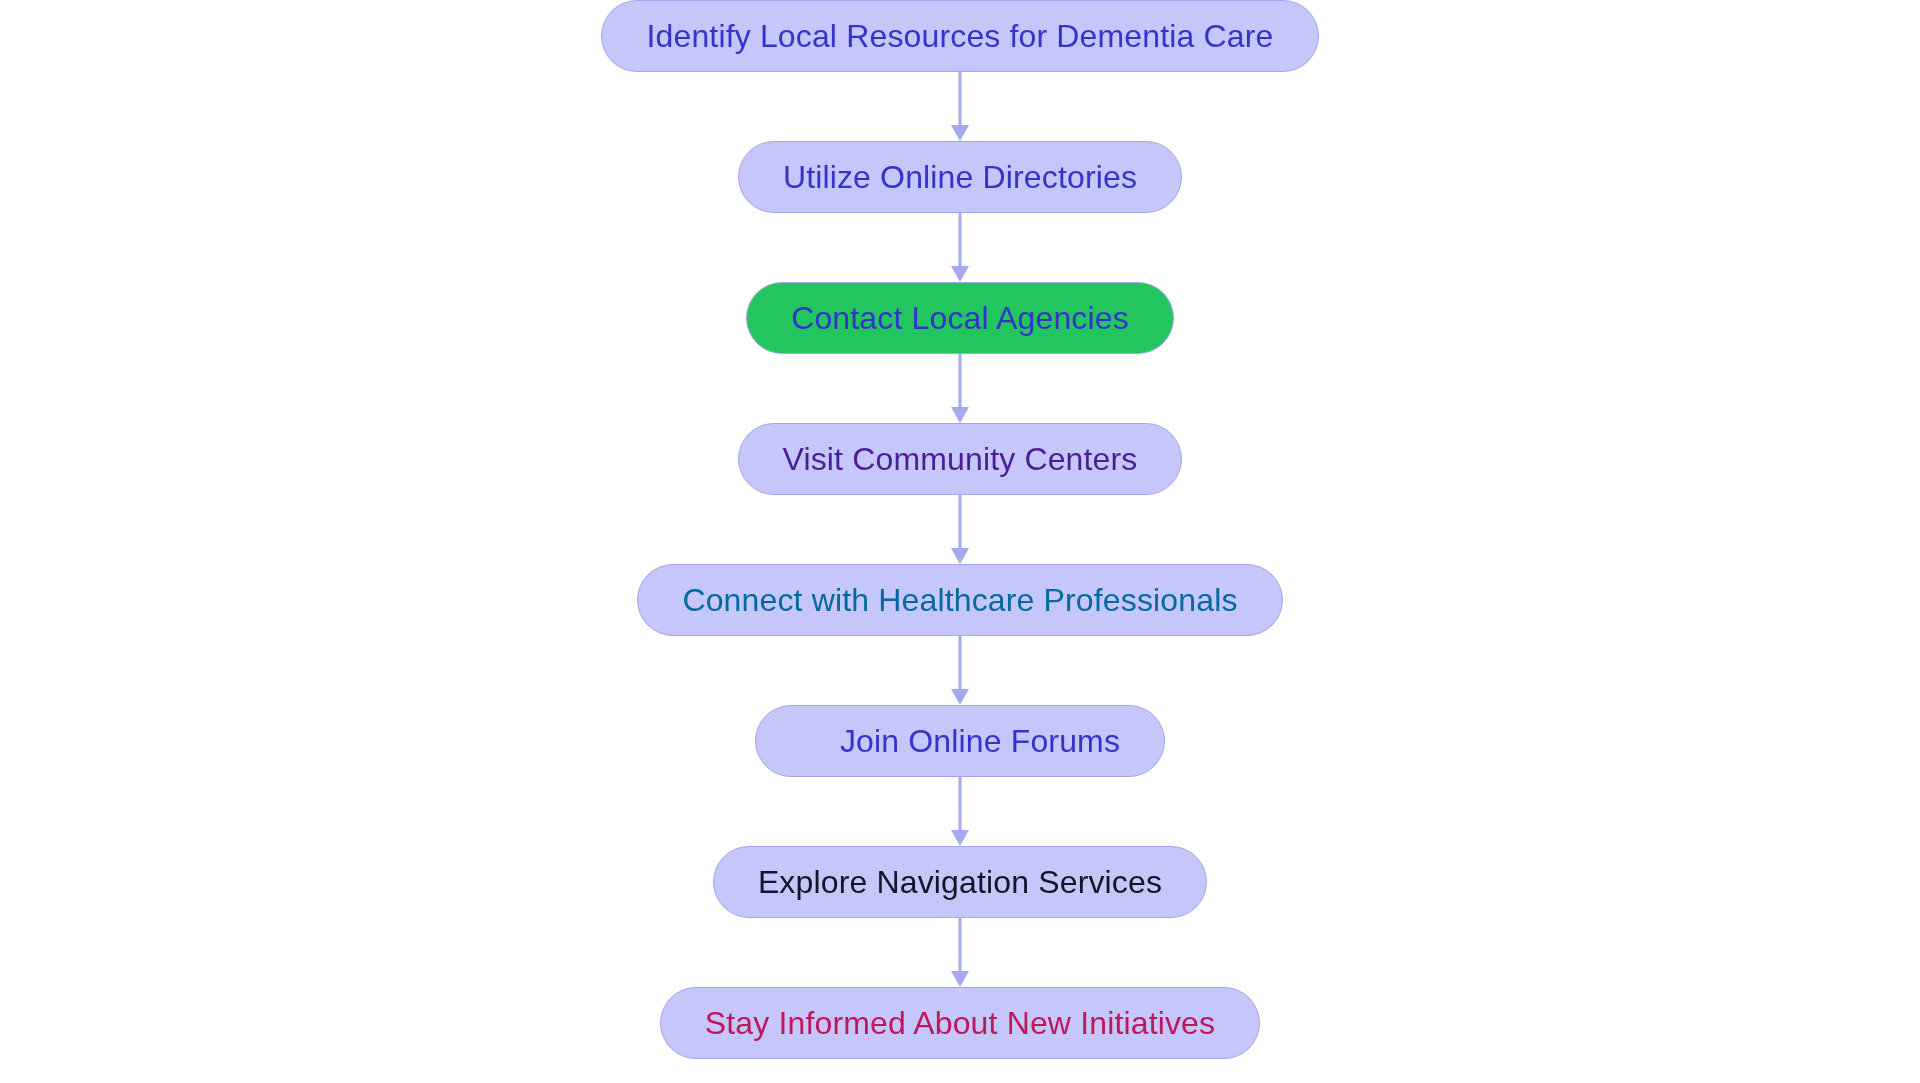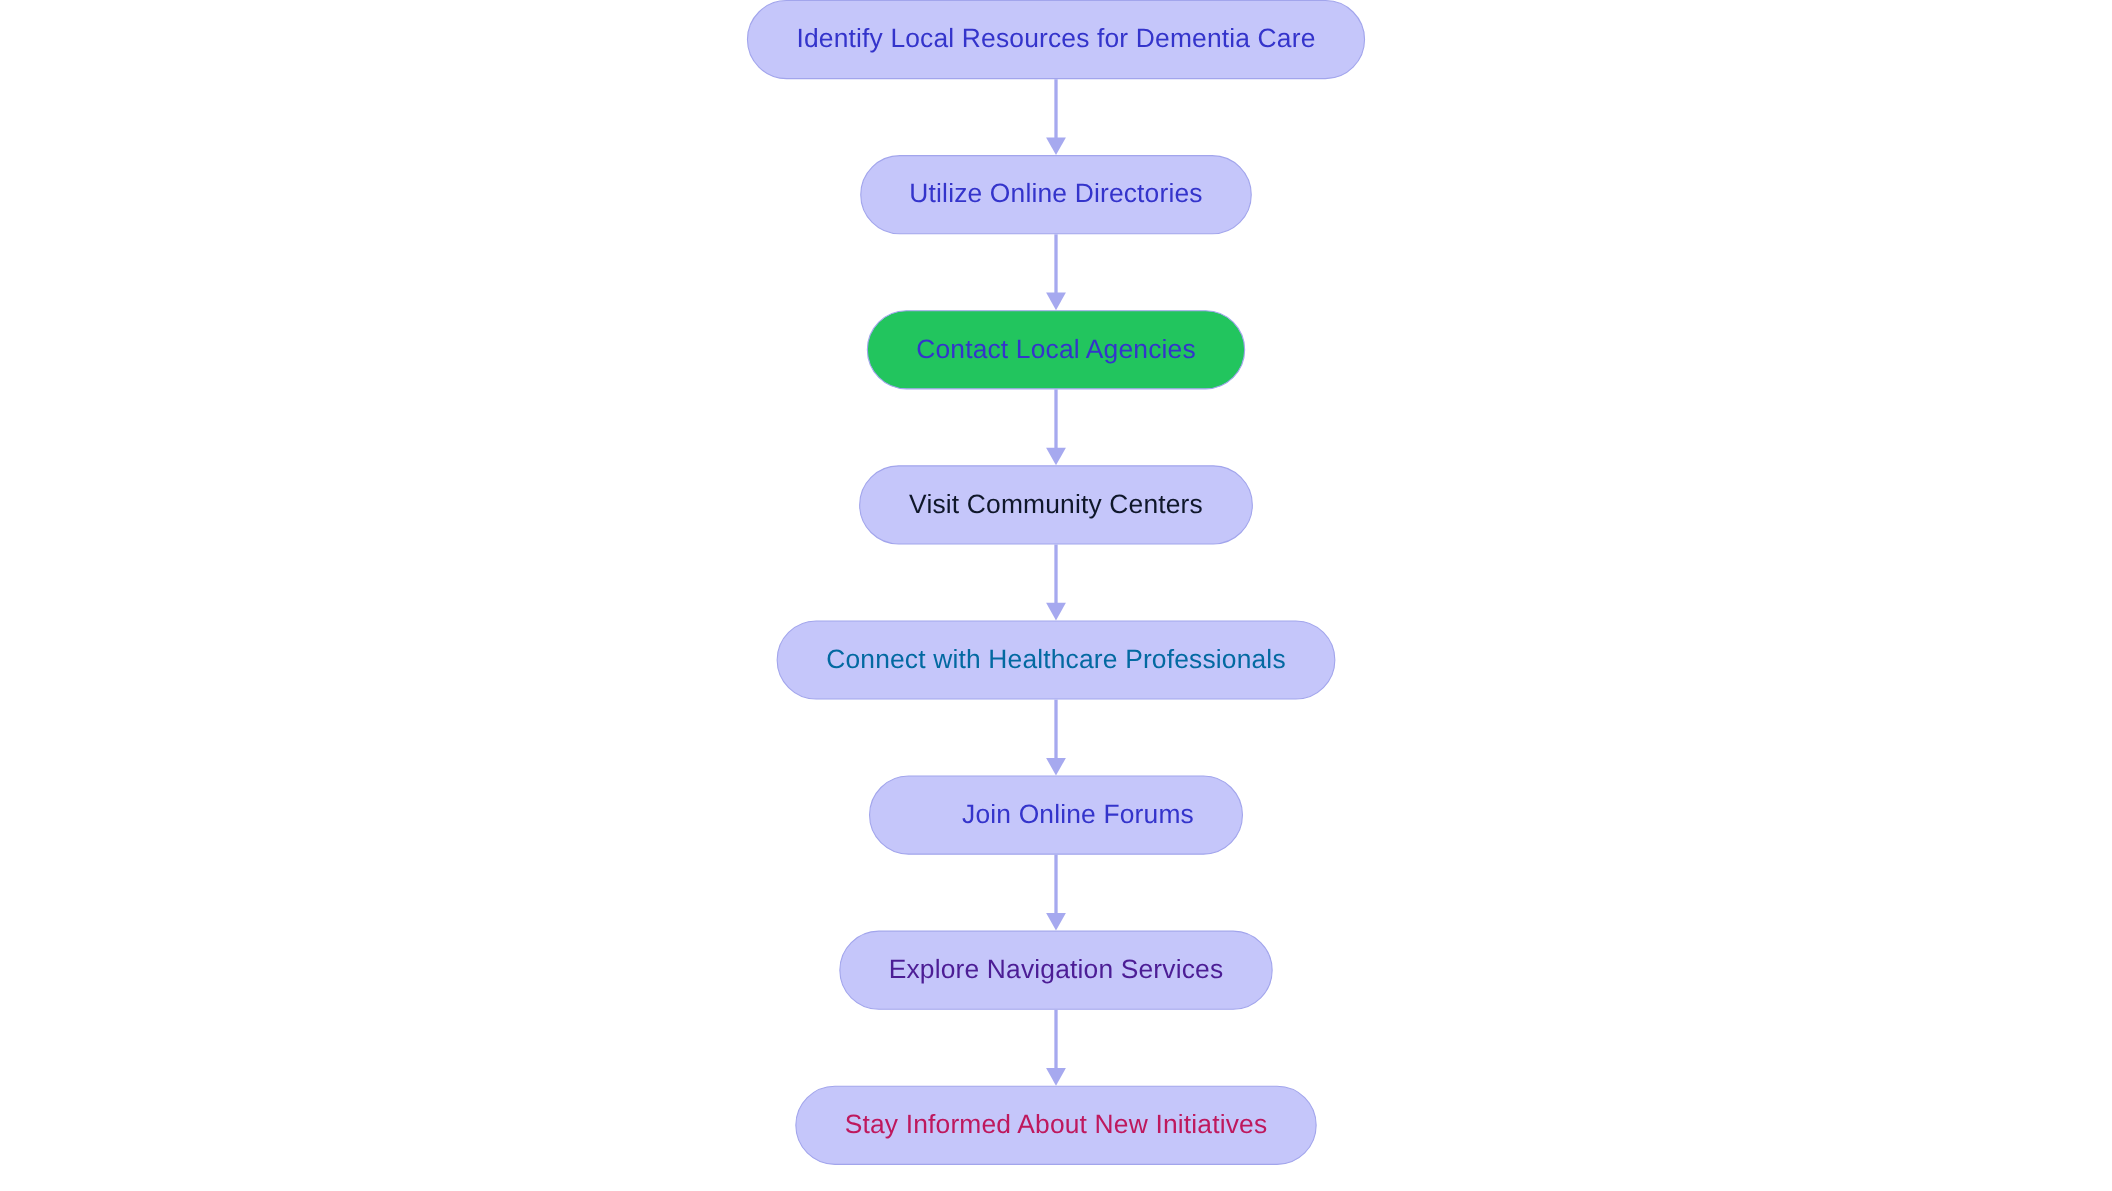--- a/index.html
+++ b/index.html
@@ -45,21 +45,21 @@
     border: 1.6px solid #a2a5ec;
     background: #c5c6fa;
     border-radius: 36px;
     padding: 0 44px;
     white-space: nowrap;
     flex: 0 0 auto;
   }
 
   .node-label {
     color: #3434cb;
-    font-size: 24px;
+    font-size: 32px;
     font-weight: 400;
     line-height: 1;
     letter-spacing: 0.15px;
     white-space: nowrap;
   }
 
   
   .connector {
     position: relative;
     width: 22px;
@@ -114,21 +114,21 @@
     <div class="node" style="background: #22c55e; border-color: rgb(162, 165, 236);">
       <span class="node-label" style="color: rgb(52, 52, 203);">Contact Local Agencies</span>
     </div>
 
     <div class="connector">
       <div class="connector-line" style="background: rgb(166, 169, 239);"></div>
       <div class="connector-arrow" style="border-top-color: rgb(166, 169, 239);"></div>
     </div>
 
     <div class="node" style="background: rgb(197, 198, 250); border-color: rgb(162, 165, 236);">
-      <span class="node-label" style="color: #0f172a;">Visit Community Centers</span>
+      <span class="node-label" style="color: #4c1d95;">Visit Community Centers</span>
     </div>
 
     <div class="connector">
       <div class="connector-line" style="background: rgb(166, 169, 239);"></div>
       <div class="connector-arrow" style="border-top-color: rgb(166, 169, 239);"></div>
     </div>
 
     <div class="node" style="background: rgb(197, 198, 250); border-color: rgb(162, 165, 236);">
       <span class="node-label" style="color: #0369a1;">Connect with Healthcare Professionals</span>
     </div>
@@ -141,21 +141,21 @@
     <div class="node" style="background: rgb(197, 198, 250); border-color: rgb(162, 165, 236);">
       <span class="node-label" style="color: rgb(52, 52, 203); margin-left: 40px;">Join Online Forums</span>
     </div>
 
     <div class="connector">
       <div class="connector-line" style="background: rgb(166, 169, 239);"></div>
       <div class="connector-arrow" style="border-top-color: rgb(166, 169, 239);"></div>
     </div>
 
     <div class="node" style="background: rgb(197, 198, 250); border-color: rgb(162, 165, 236);">
-      <span class="node-label" style="color: #4c1d95;">Explore Navigation Services</span>
+      <span class="node-label" style="color: #0f172a;">Explore Navigation Services</span>
     </div>
 
     <div class="connector">
       <div class="connector-line" style="background: rgb(166, 169, 239);"></div>
       <div class="connector-arrow" style="border-top-color: rgb(166, 169, 239);"></div>
     </div>
 
     <div class="node" style="background: rgb(197, 198, 250); border-color: rgb(162, 165, 236);">
       <span class="node-label" style="color: #be185d;">Stay Informed About New Initiatives</span>
     </div>

